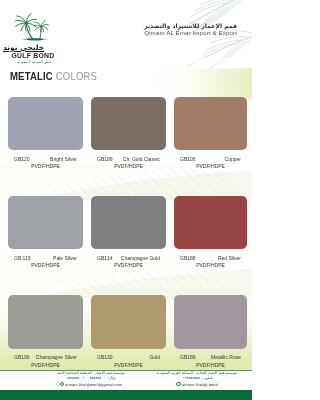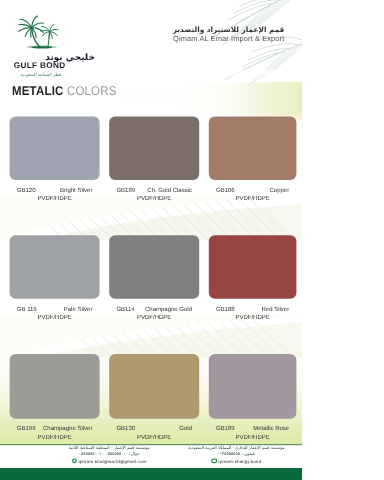--- a/index.html
+++ b/index.html
@@ -184,21 +184,21 @@
         <path d="M41.8 22.5 C44.3 22.6 46.6 23.8 47.8 25.7"></path>
         <path d="M41.6 22.7 C42.8 24.2 43.5 26.0 43.5 27.9"></path>
         <path d="M41.3 22.7 C40.9 24.4 40.8 26.1 41.0 27.6"></path>
       </g>
       <g fill="#1a6d40">
         <path d="M22.5 35.4 C28 33.8 41 33.7 47.5 35.2 C41.5 34.4 28.5 34.5 22.5 35.4 Z"></path>
         <ellipse cx="35.0" cy="35.5" rx="8.5" ry=".95"></ellipse>
         <ellipse cx="35.0" cy="35.6" rx="13.5" ry=".42" opacity=".5"></ellipse>
       </g>
     </svg>
-    <div style="position:absolute;left:14px;top:39px;width:62px;text-align:right;font-size:7.4px;font-weight:bold;color:#1a1a28;font-family:'DejaVu Sans',sans-serif;direction:rtl;line-height:9px;">خليجي بوند</div>
+    <div style="position:absolute;left:0px;top:39px;width:62px;text-align:left;font-size:7.4px;font-weight:bold;color:#1a1a28;font-family:'DejaVu Sans',sans-serif;direction:rtl;line-height:9px;text-decoration:underline;">خليجي بوند</div>
     <div style="position:absolute;left:-1px;top:47.5px;width:62px;text-align:center;font-size:6.8px;font-weight:bold;color:#1c1c2a;letter-spacing:.3px;line-height:8px;">GULF BOND</div>
     <div style="position:absolute;left:0px;top:55.5px;width:62px;text-align:center;font-size:3.6px;color:#2f7d54;font-family:'DejaVu Sans',sans-serif;direction:rtl;line-height:5px;">قطر الصناعة السعودية</div>
   </div>
 
   <div class="hdr-ar">قمم الإعمار للاستيراد والتصدير</div>
   <div class="hdr-en">Qimam AL Emar Import &amp; Export</div>
 
   <div class="title">
     <b>METALIC</b><i>&nbsp;</i><i>COLORS</i>
   </div>

